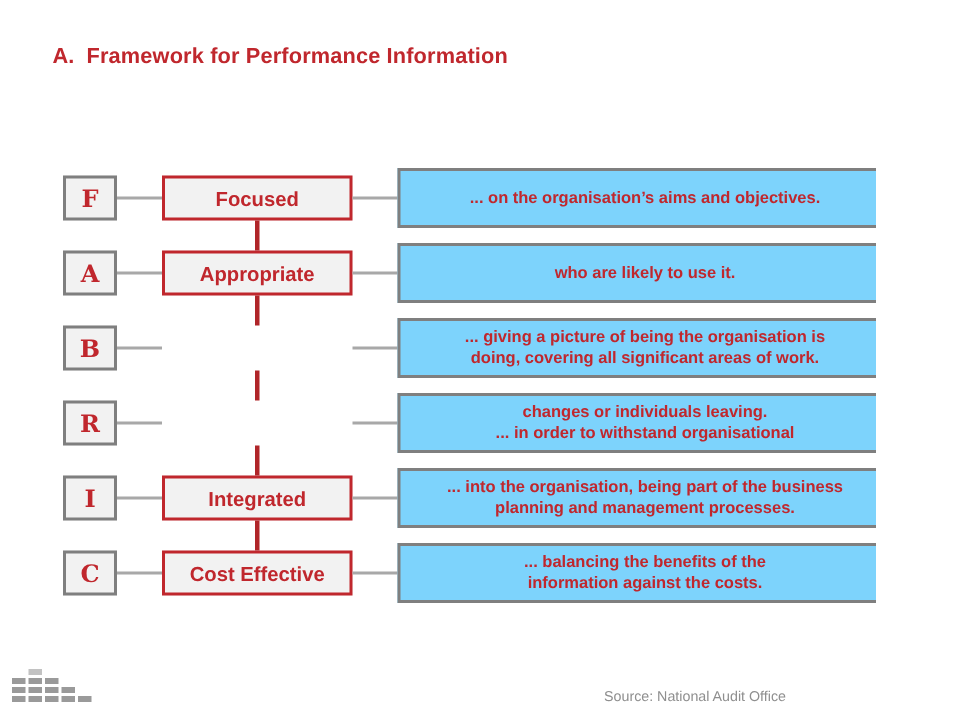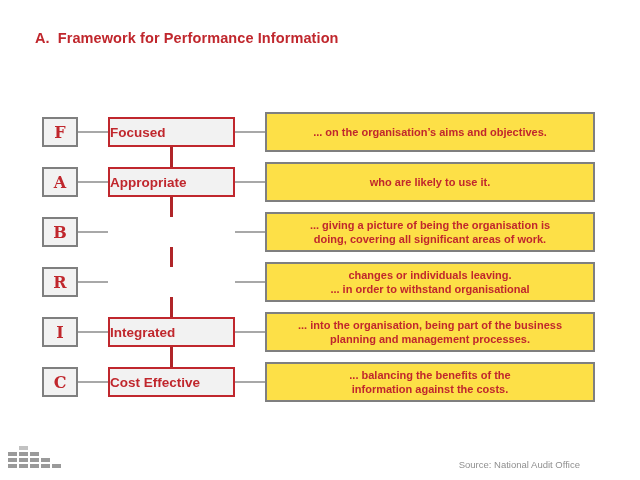--- a/index.html
+++ b/index.html
@@ -1,17 +1,17 @@
 <!DOCTYPE html>
 <html><head>
 <meta charset="utf-8">
 <style>
   html,body{margin:0;padding:0;background:#ffffff;}
   #stage{
-    position:relative;width:640px;height:480px;background:#ffffff;overflow:hidden;
+    position:relative;width:584px;height:480px;background:#ffffff;overflow:hidden;
     font-family:"Liberation Sans",sans-serif;
   }
   
   .title{
     position:absolute;left:35px;top:30px;
     color:#c0272d;font-weight:bold;font-size:14.5px;letter-spacing:.1px;
   }
   .title .prefix{margin-right:8px;}
   
   .row{position:absolute;left:0;width:640px;height:44px;}
@@ -20,26 +20,26 @@
     background:#f2f2f2;border:2px solid #7f7f7f;
     display:flex;align-items:center;justify-content:center;
     color:#c0272d;font-family:"DejaVu Serif",serif;font-weight:bold;font-size:16px;
   }
   .conn{position:absolute;top:19px;height:2px;background:#a8a8a8;}
   .conn.c1{left:78px;width:30px;}
   .conn.c2{left:235px;width:30px;}
   .mid-box{
     position:absolute;left:108px;top:5px;width:127px;height:30px;box-sizing:border-box;
     background:#f2f2f2;border:2px solid #c0272d;
-    display:flex;align-items:center;
+    display:flex;align-items:center;justify-content:center;
     color:#c0272d;font-weight:bold;font-size:13.5px;
   }
   .desc-box{
     position:absolute;left:265px;top:0;width:330px;height:40px;box-sizing:border-box;
-    background:#fde047;border:2px solid #7f7f7f;
+    background:#7dd3fc;border:2px solid #7f7f7f;
     display:flex;flex-direction:column;align-items:center;justify-content:center;
     color:#c0272d;font-weight:bold;font-size:11px;line-height:14px;text-align:center;
   }
   .vconn{position:absolute;left:170px;width:3px;height:20px;background:#b02529;}
   
   .logo{position:absolute;left:8px;top:446px;height:22px;display:flex;align-items:flex-end;}
   .logo .col{display:flex;flex-direction:column;margin-right:2px;}
   .logo .bar{width:9px;height:4px;background:#9a9a9a;margin-top:2px;}
   .logo .bar.light{background:#c2c2c2;}
   .logo-text{

